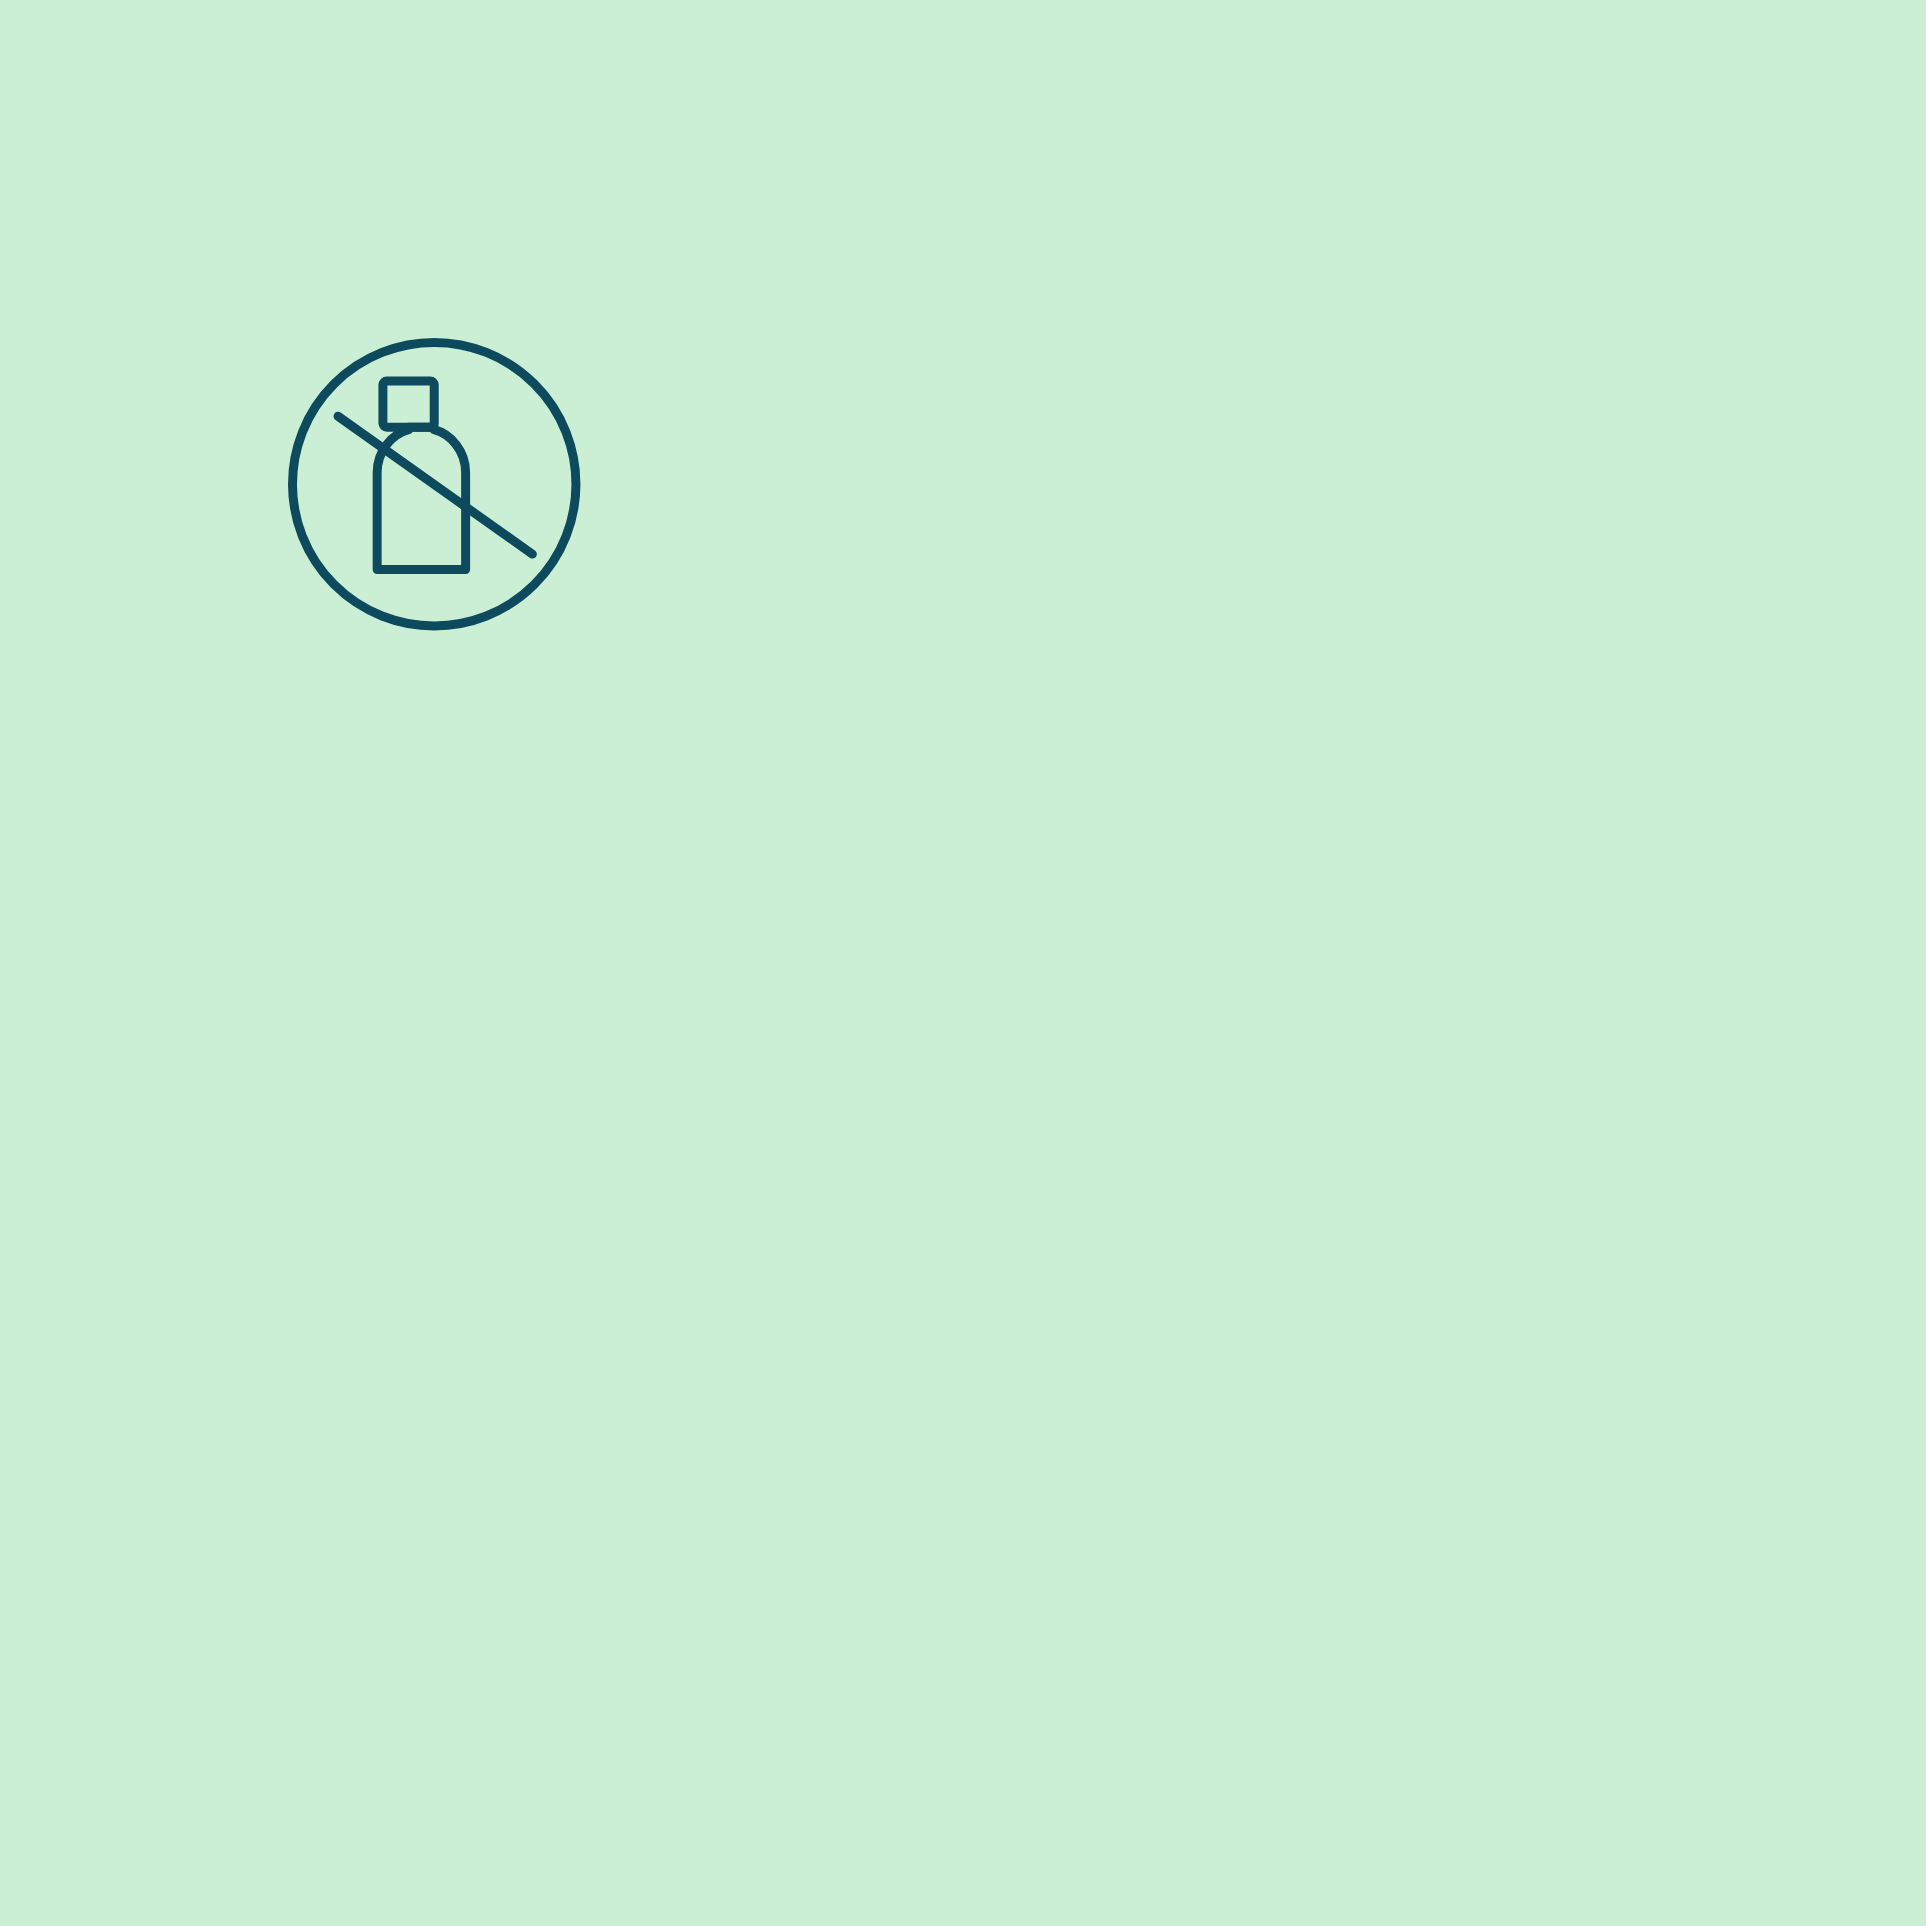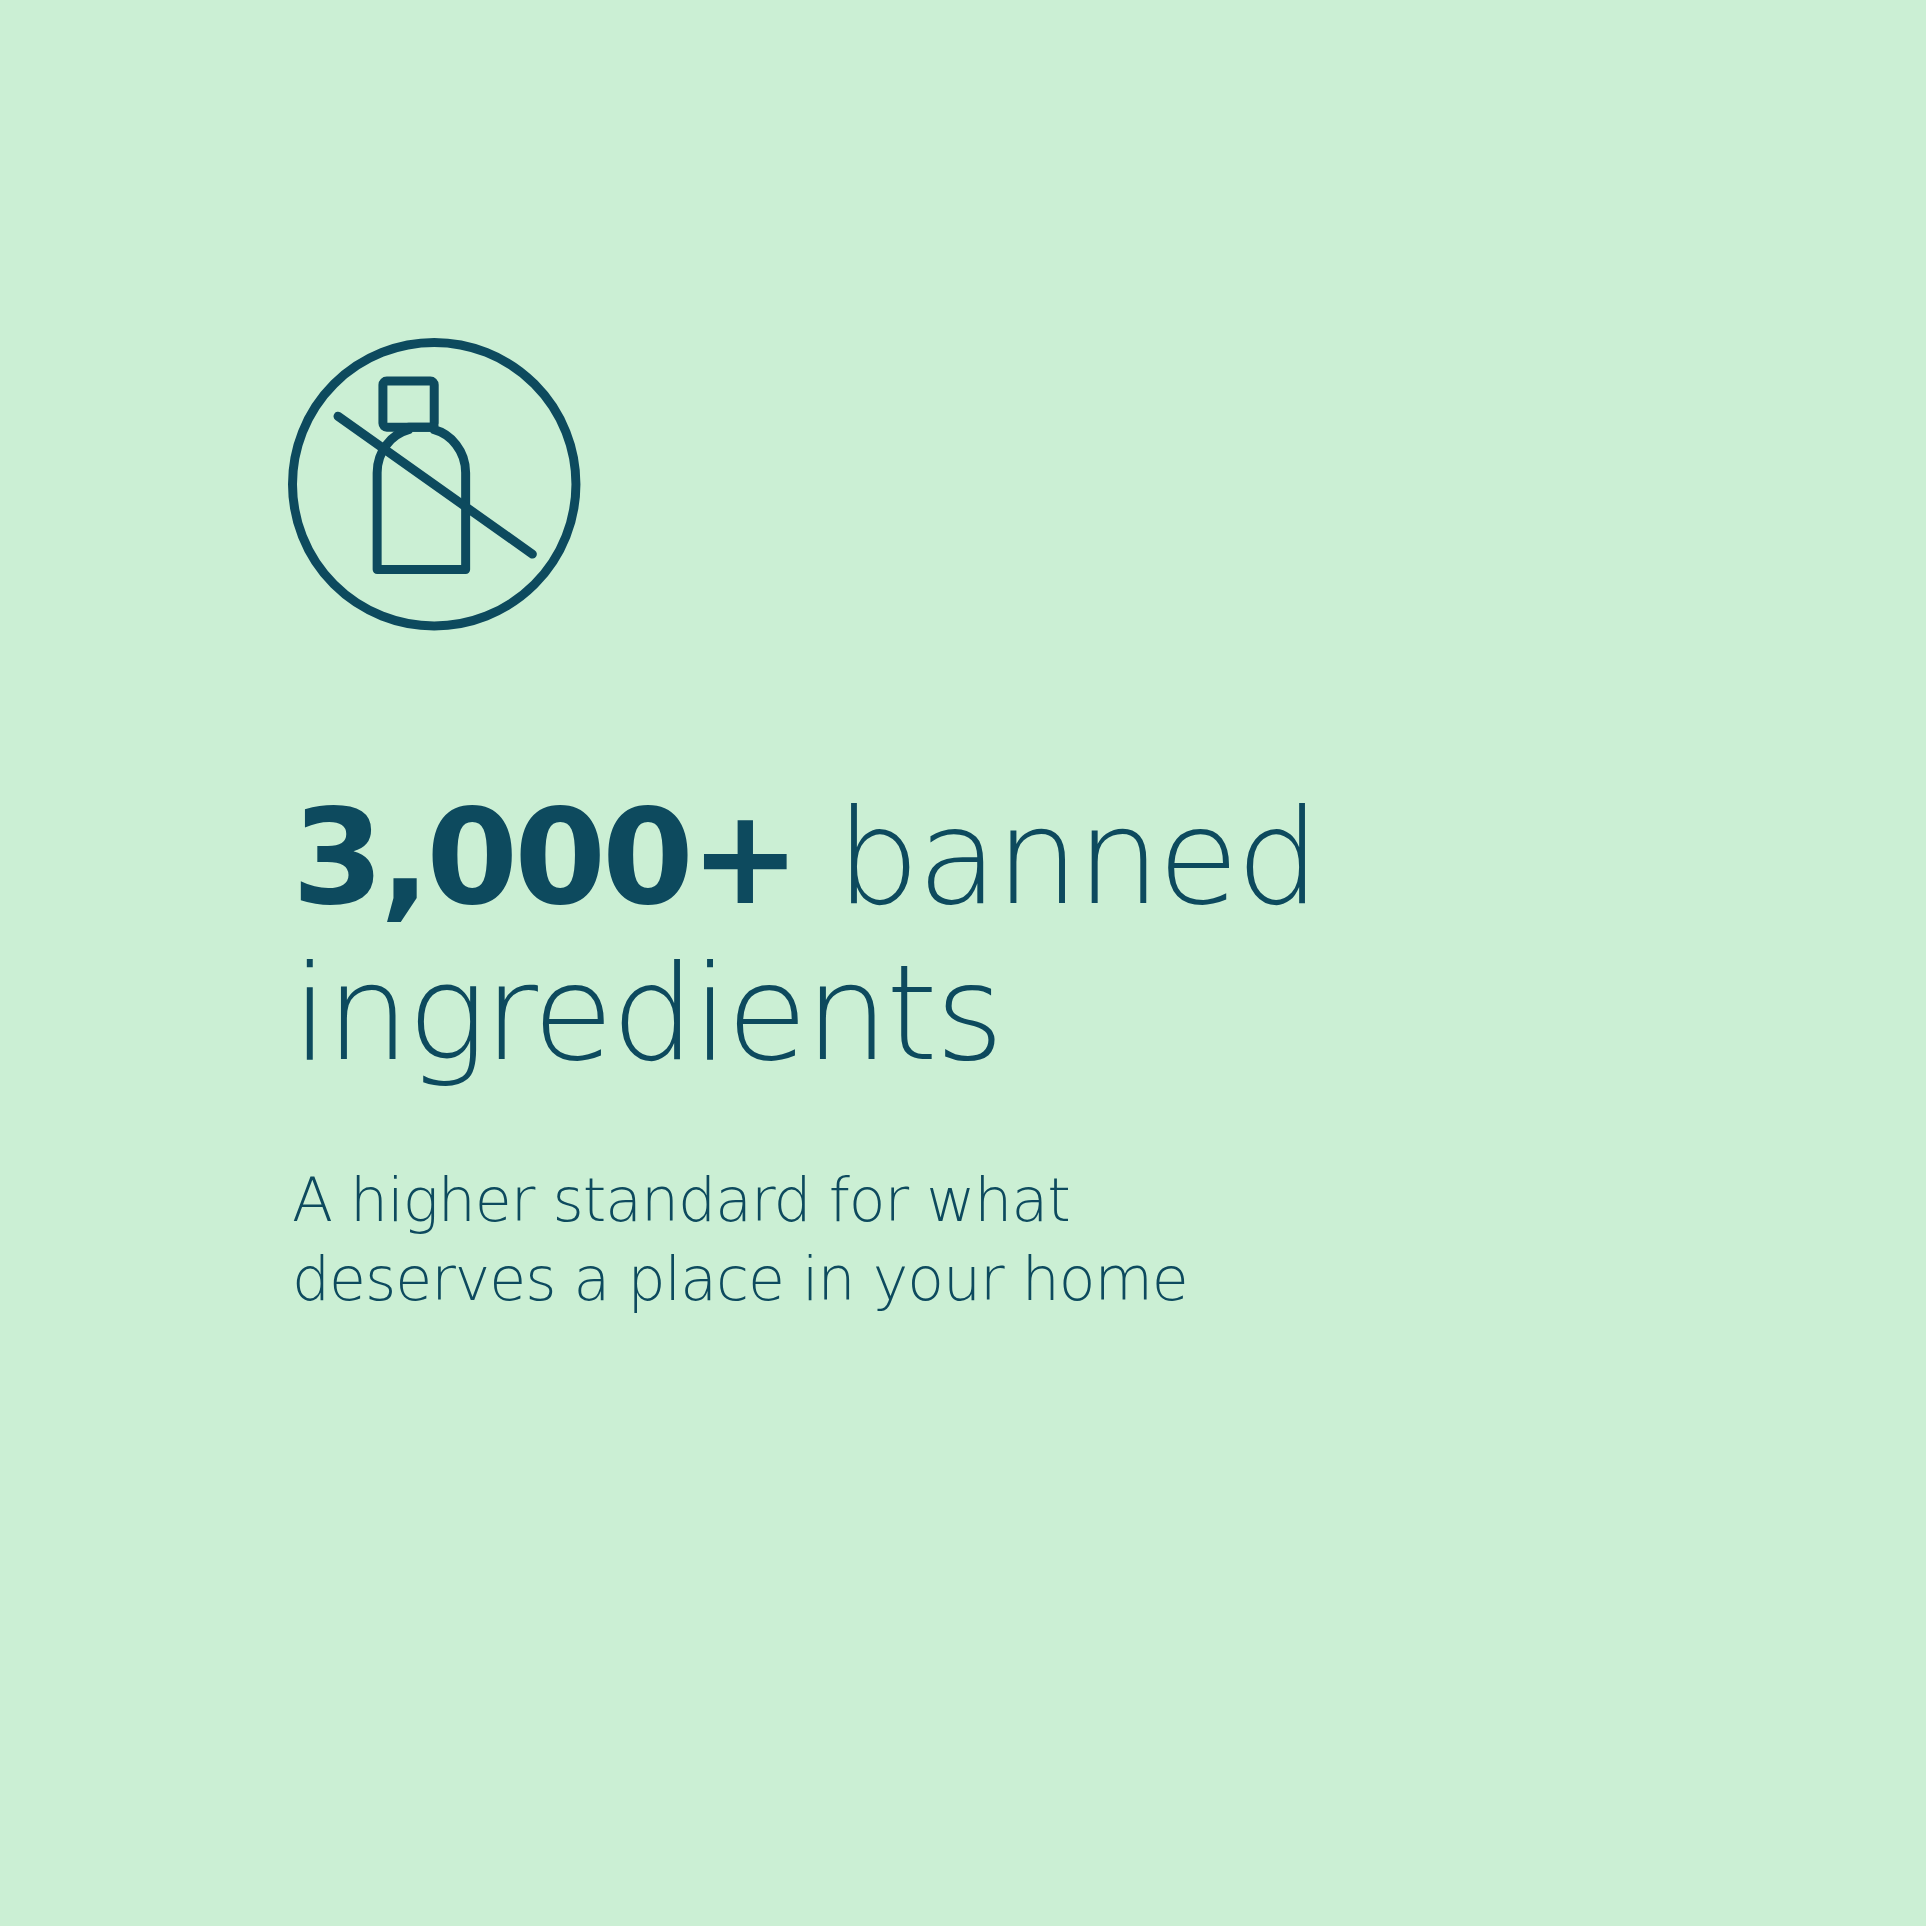--- a/index.html
+++ b/index.html
@@ -90,23 +90,15 @@
                L 228 139
                L 228 143
                C 254 150 277 176 277 210
                L 277 361
                Z"></path>
 
       <line x1="78" y1="122" x2="381" y2="337"></line>
     </svg>
   </div>
 
-  <div id="text-block">
-
-    <h1 id="headline" style="color: rgb(13, 74, 94);"><span class="stat">3,000+</span><span> banned ingredients</span></h1>
-
-    <p id="subtitle" style="color: rgb(13, 74, 94);">A higher standard for what
-deserves a place in your home</p>
-
-  </div>
 
 </div>
 
 
 </body></html>

